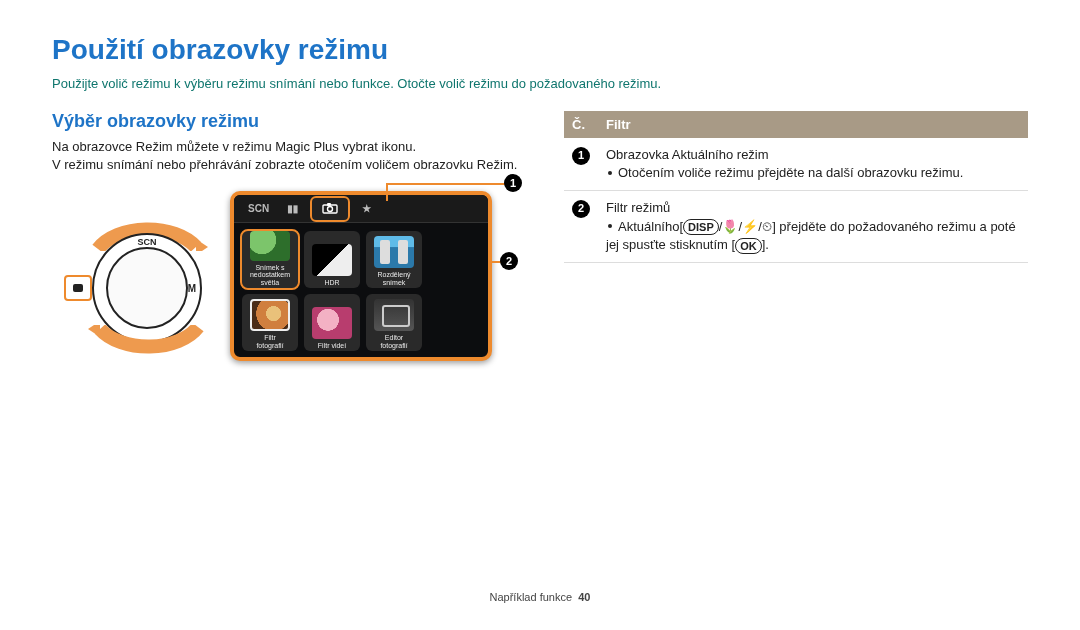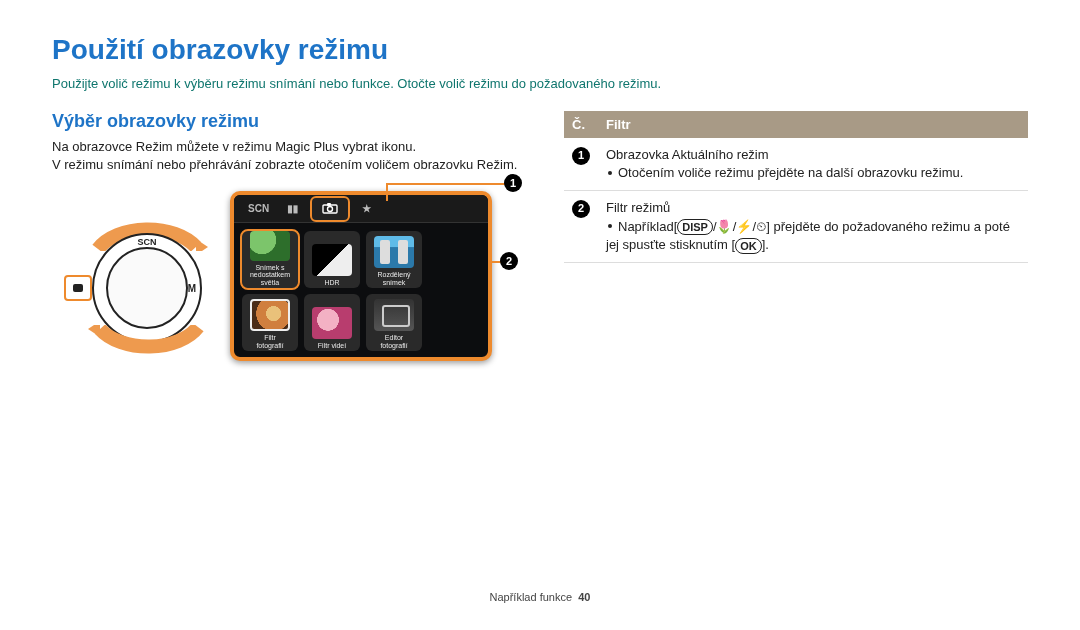--- a/index.html
+++ b/index.html
@@ -167,21 +167,21 @@
           <td>
             <div>Obrazovka Aktuálního režim</div>
             <div><span class="bullet"></span><span>Otočením voliče režimu přejděte na další obrazovku režimu.</span></div>
           </td>
         </tr>
         <tr>
           <td><span class="num-b">2</span></td>
           <td>
             <div>Filtr režimů</div>
             <div>
-              <span class="bullet"></span><span>Například[</span><span class="keycap">DISP</span><span>/</span><span class="glyph">🌷</span><span>/</span><span class="glyph">⚡</span><span>/</span><span class="glyph">⏲</span><span>] přejděte do požadovaného režimu a poté jej spusťte stisknutím [</span><span class="keycap">OK</span><span>].</span>
+              <span class="bullet"></span><span>Aktuálního[</span><span class="keycap">DISP</span><span>/</span><span class="glyph">🌷</span><span>/</span><span class="glyph">⚡</span><span>/</span><span class="glyph">⏲</span><span>] přejděte do požadovaného režimu a poté jej spusťte stisknutím [</span><span class="keycap">OK</span><span>].</span>
             </div>
           </td>
         </tr>
       </tbody>
     </table>
   </div>
 </div>
 
 <div class="footer">
   <span>Například funkce</span>&nbsp;&nbsp;<span class="pg">40</span>

